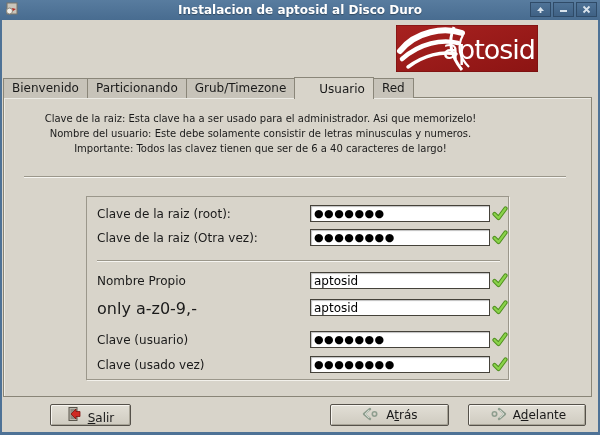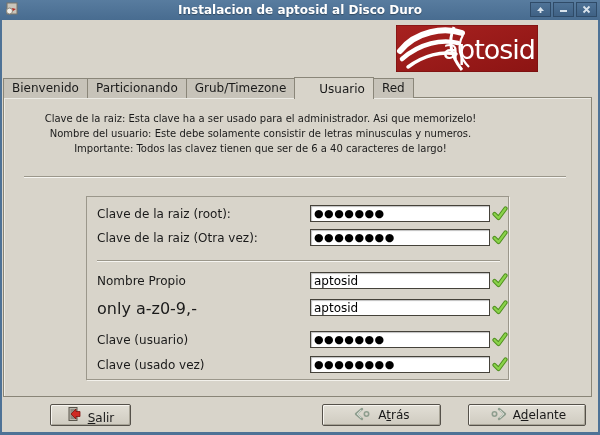--- a/index.html
+++ b/index.html
@@ -54,21 +54,21 @@
   .fcheck { position:absolute; left:405px; width:16px; height:16px; }
 
   
   .btn { position:absolute; top:384px; height:22px; background:linear-gradient(#e2dfd6,#cfcbc0);
     border:1px solid #55514a; border-radius:2px;
     box-shadow:inset 1px 1px 0 #f7f5f0, inset -1px -1px 0 #a8a497;
     display:flex; align-items:center; justify-content:center; gap:5px;
     font-size:12px; cursor:default; }
   .btn .u { text-decoration:underline; }
   .btn-quit { left:48px; width:81px;align-items:flex-end; }
-  .btn-back { left:320px; width:119px; }
+  .btn-back { left:328px; width:119px; }
   .btn-forward { left:466px; width:118px; }
 </style>
 </head>
 <body>
 
 <div class="window">
 
   <div class="titlebar">
     <span class="app-icon">
       <svg width="15" height="15" viewBox="0 0 15 15">

